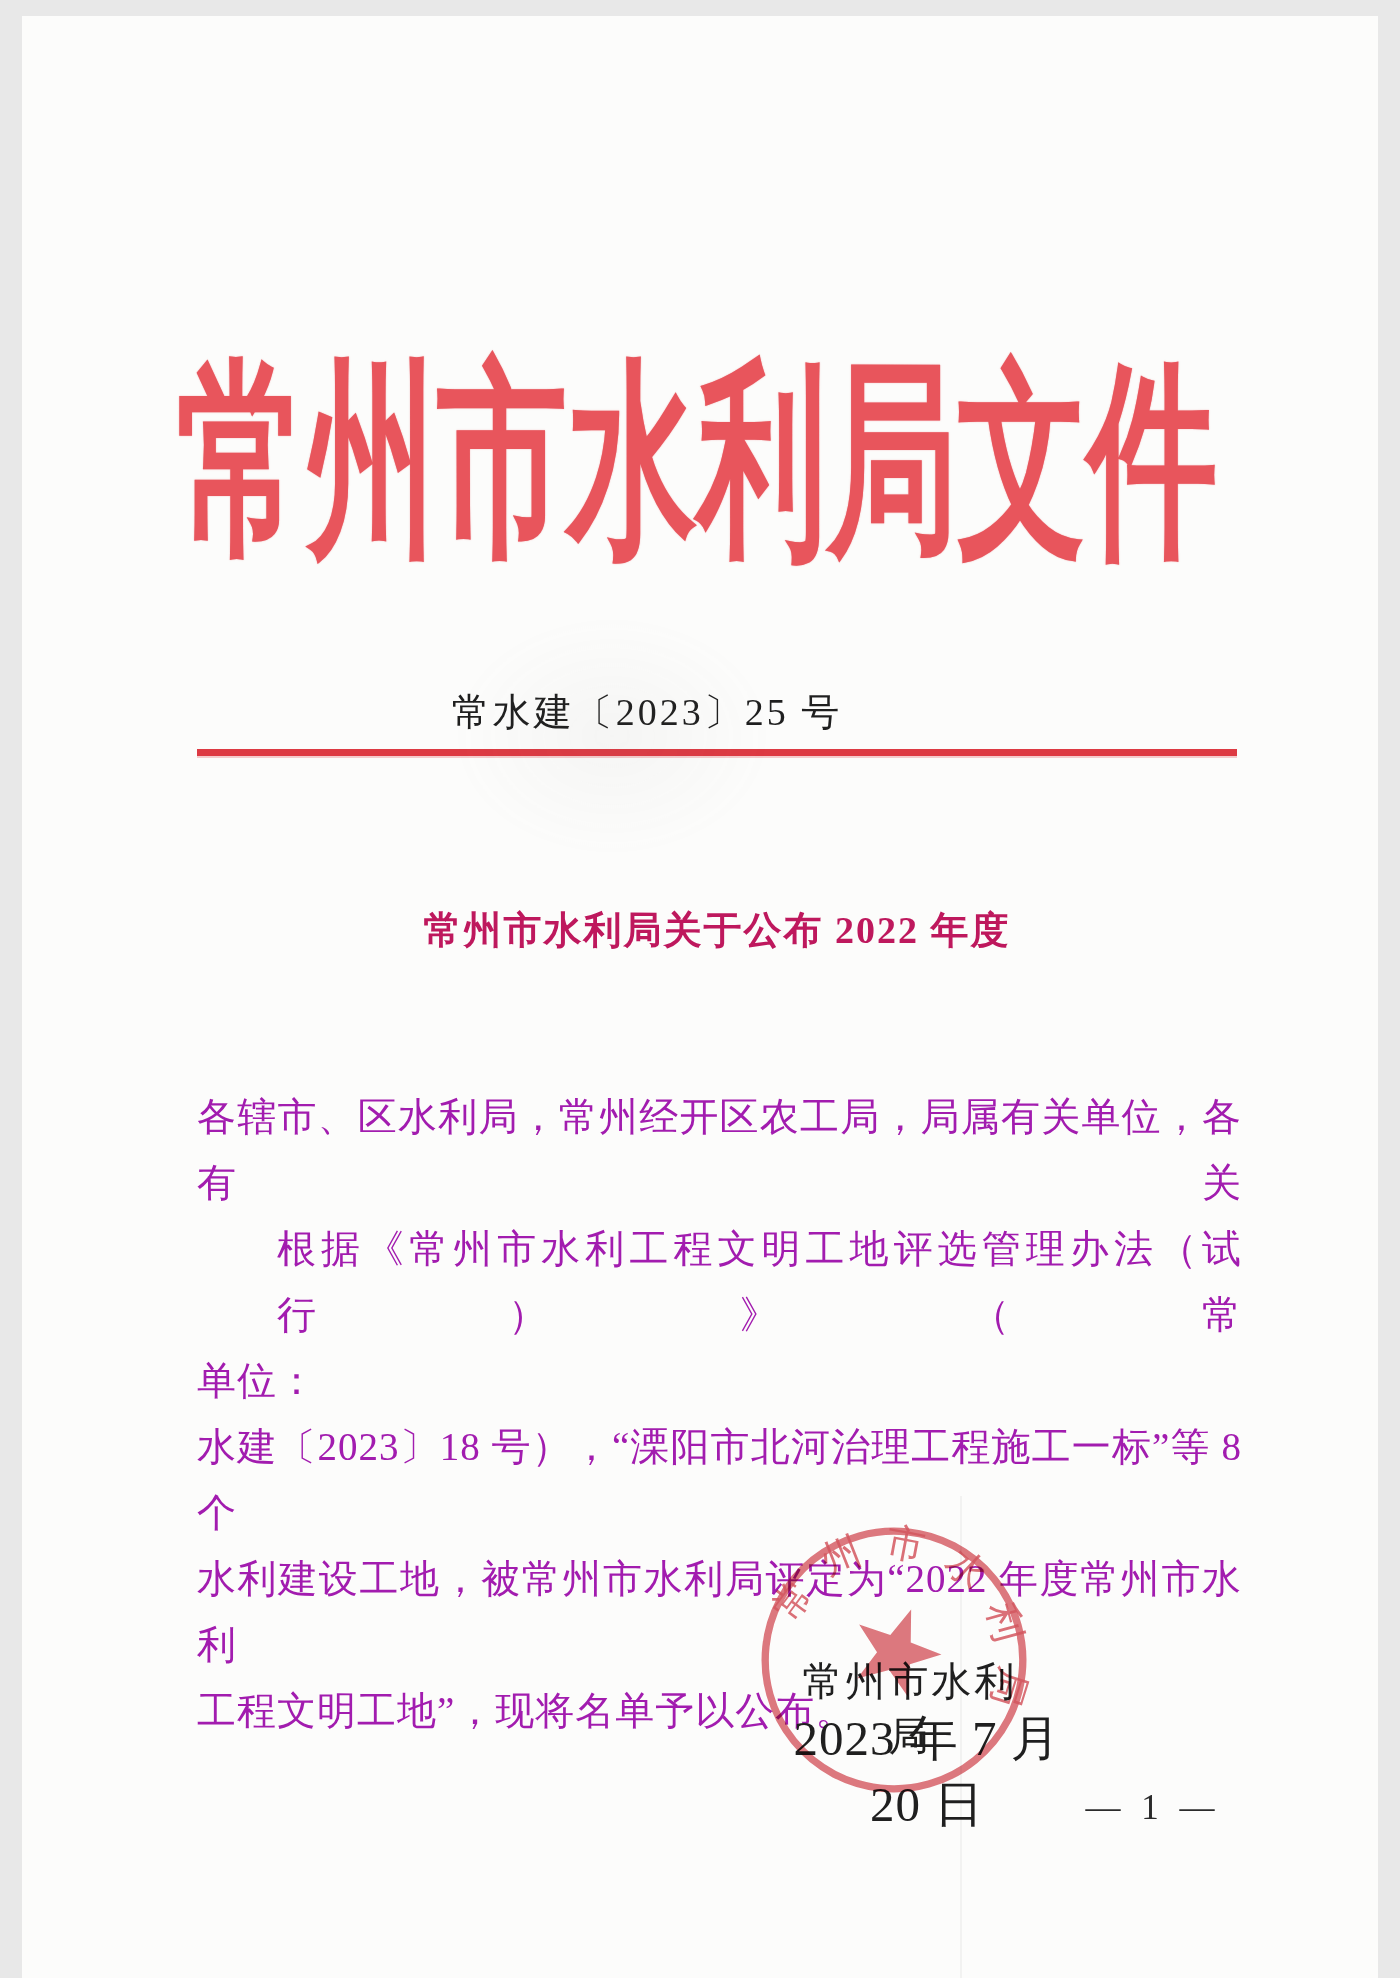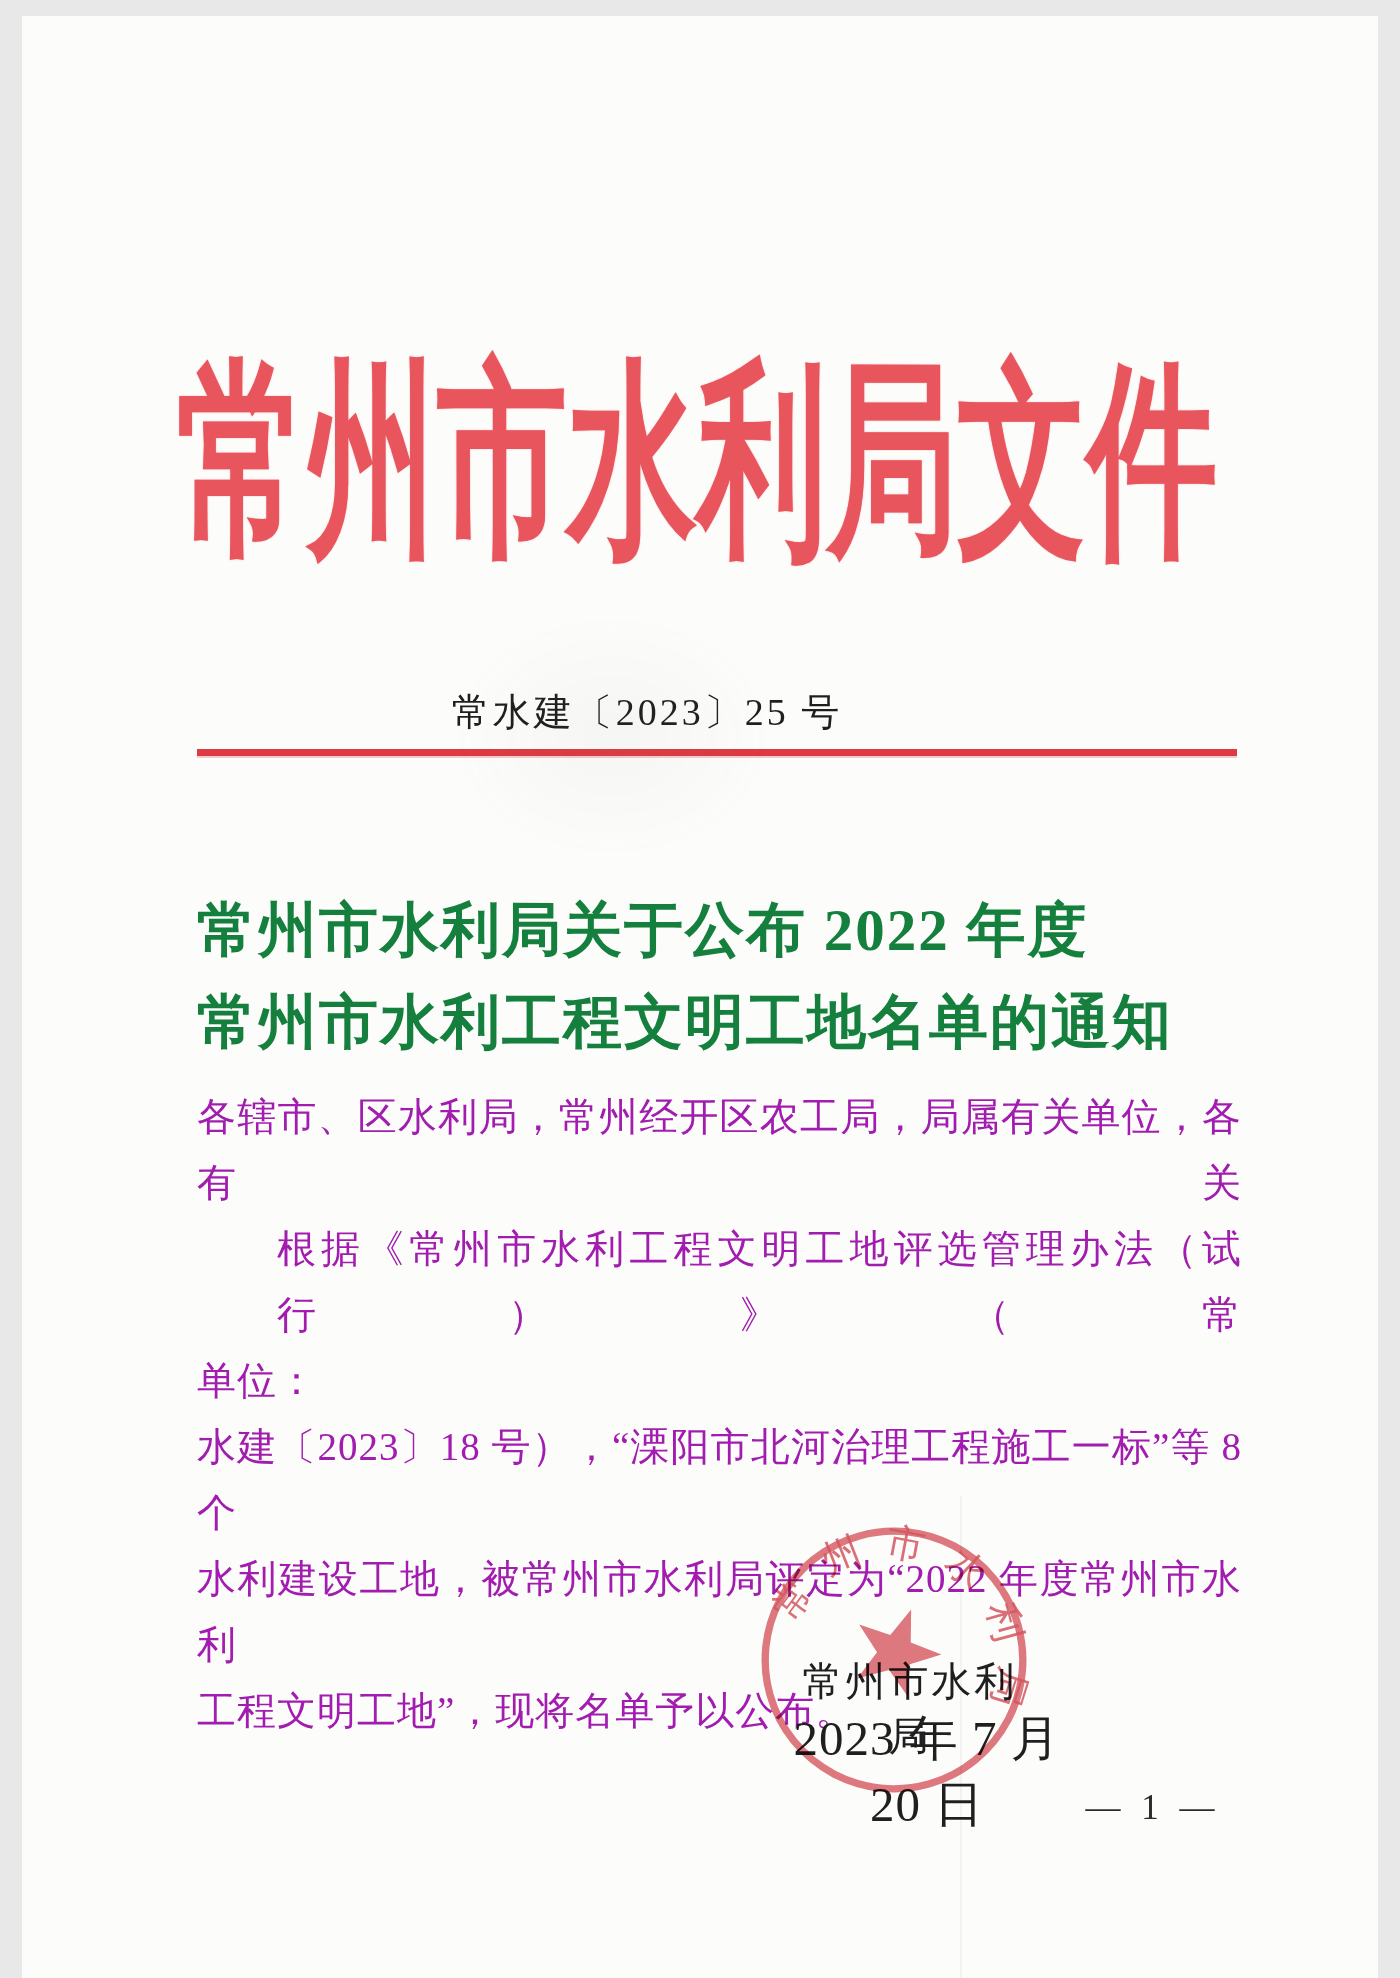--- a/index.html
+++ b/index.html
@@ -46,26 +46,26 @@
     top: 733px; left: 175px;
     width: 1040px; height: 7px;
     background: #dd3a43;
     box-shadow: 0 2px 0 rgba(221,58,67,0.25);
   }
 
   
   .doc-title {
     position: absolute;
     top: 868px; left: 175px; width: 1040px;
-    text-align: left;
+    text-align: center;
     font-weight: bold;
-    font-size: 59px;
+    font-size: 38px;
     line-height: 92px;
     letter-spacing: 2px;
-    color: #15803d;
+    color: #be185d;
   }
 
   
   .body-block {
     position: absolute;
     top: 1068px; left: 175px; width: 1045px;
     font-size: 39px;
     line-height: 66px;
     letter-spacing: 1px;
     color: #a21caf;
@@ -135,21 +135,20 @@
 <div class="page">
 
   <div class="agency-header">常州市水利局文件</div>
 
   <div class="doc-number">常水建〔2023〕25 号</div>
 
   <div class="red-rule"></div>
 
   <div class="doc-title">
     <div>常州市水利局关于公布 2022 年度</div>
-    <div>常州市水利工程文明工地名单的通知</div>
   </div>
 
   <div class="body-block">
       <div class="body-line fill">各辖市、区水利局，常州经开区农工局，局属有关单位，各有关</div>
       <div class="body-line indent fill">根据《常州市水利工程文明工地评选管理办法（试行）》（常</div>
       <div class="body-line">单位：</div>
       <div class="body-line fill">水建〔2023〕18 号），“溧阳市北河治理工程施工一标”等 8 个</div>
       <div class="body-line fill">水利建设工地，被常州市水利局评定为“2022 年度常州市水利</div>
       <div class="body-line">工程文明工地”，现将名单予以公布。</div>
     </div>

